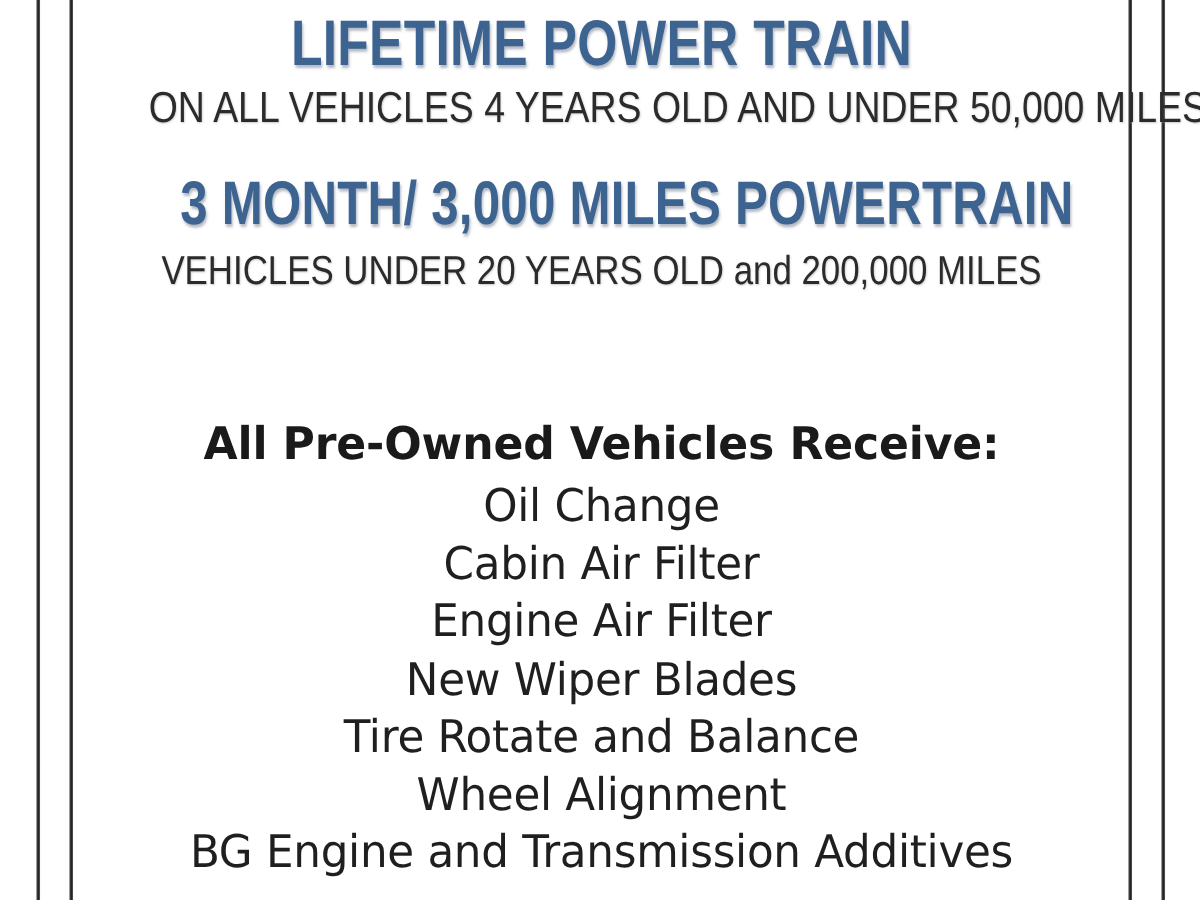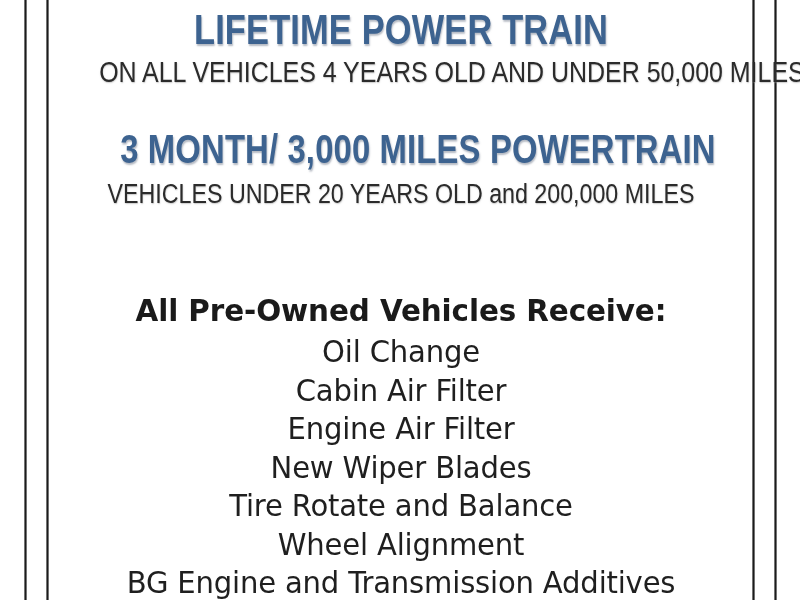--- a/index.html
+++ b/index.html
@@ -41,21 +41,21 @@
     left: 50px;
     top: 0;
     width: 702px;
     height: 600px;
     text-align: center;
   }
 
   
   .warranty-block { width: 100%; }
   #warranty-1 { margin-top: 6px; }
-  #warranty-2 { margin-top: 38px; }
+  #warranty-2 { margin-top: 24px; }
 
   .w-title {
     color: #3d6390;
     font-family: "Liberation Sans Narrow", "Liberation Sans", sans-serif;
     font-weight: 700;
     font-size: 43px;
     line-height: 46px;
     letter-spacing: 0.2px;
     transform: scaleX(0.80);
     transform-origin: center center;

